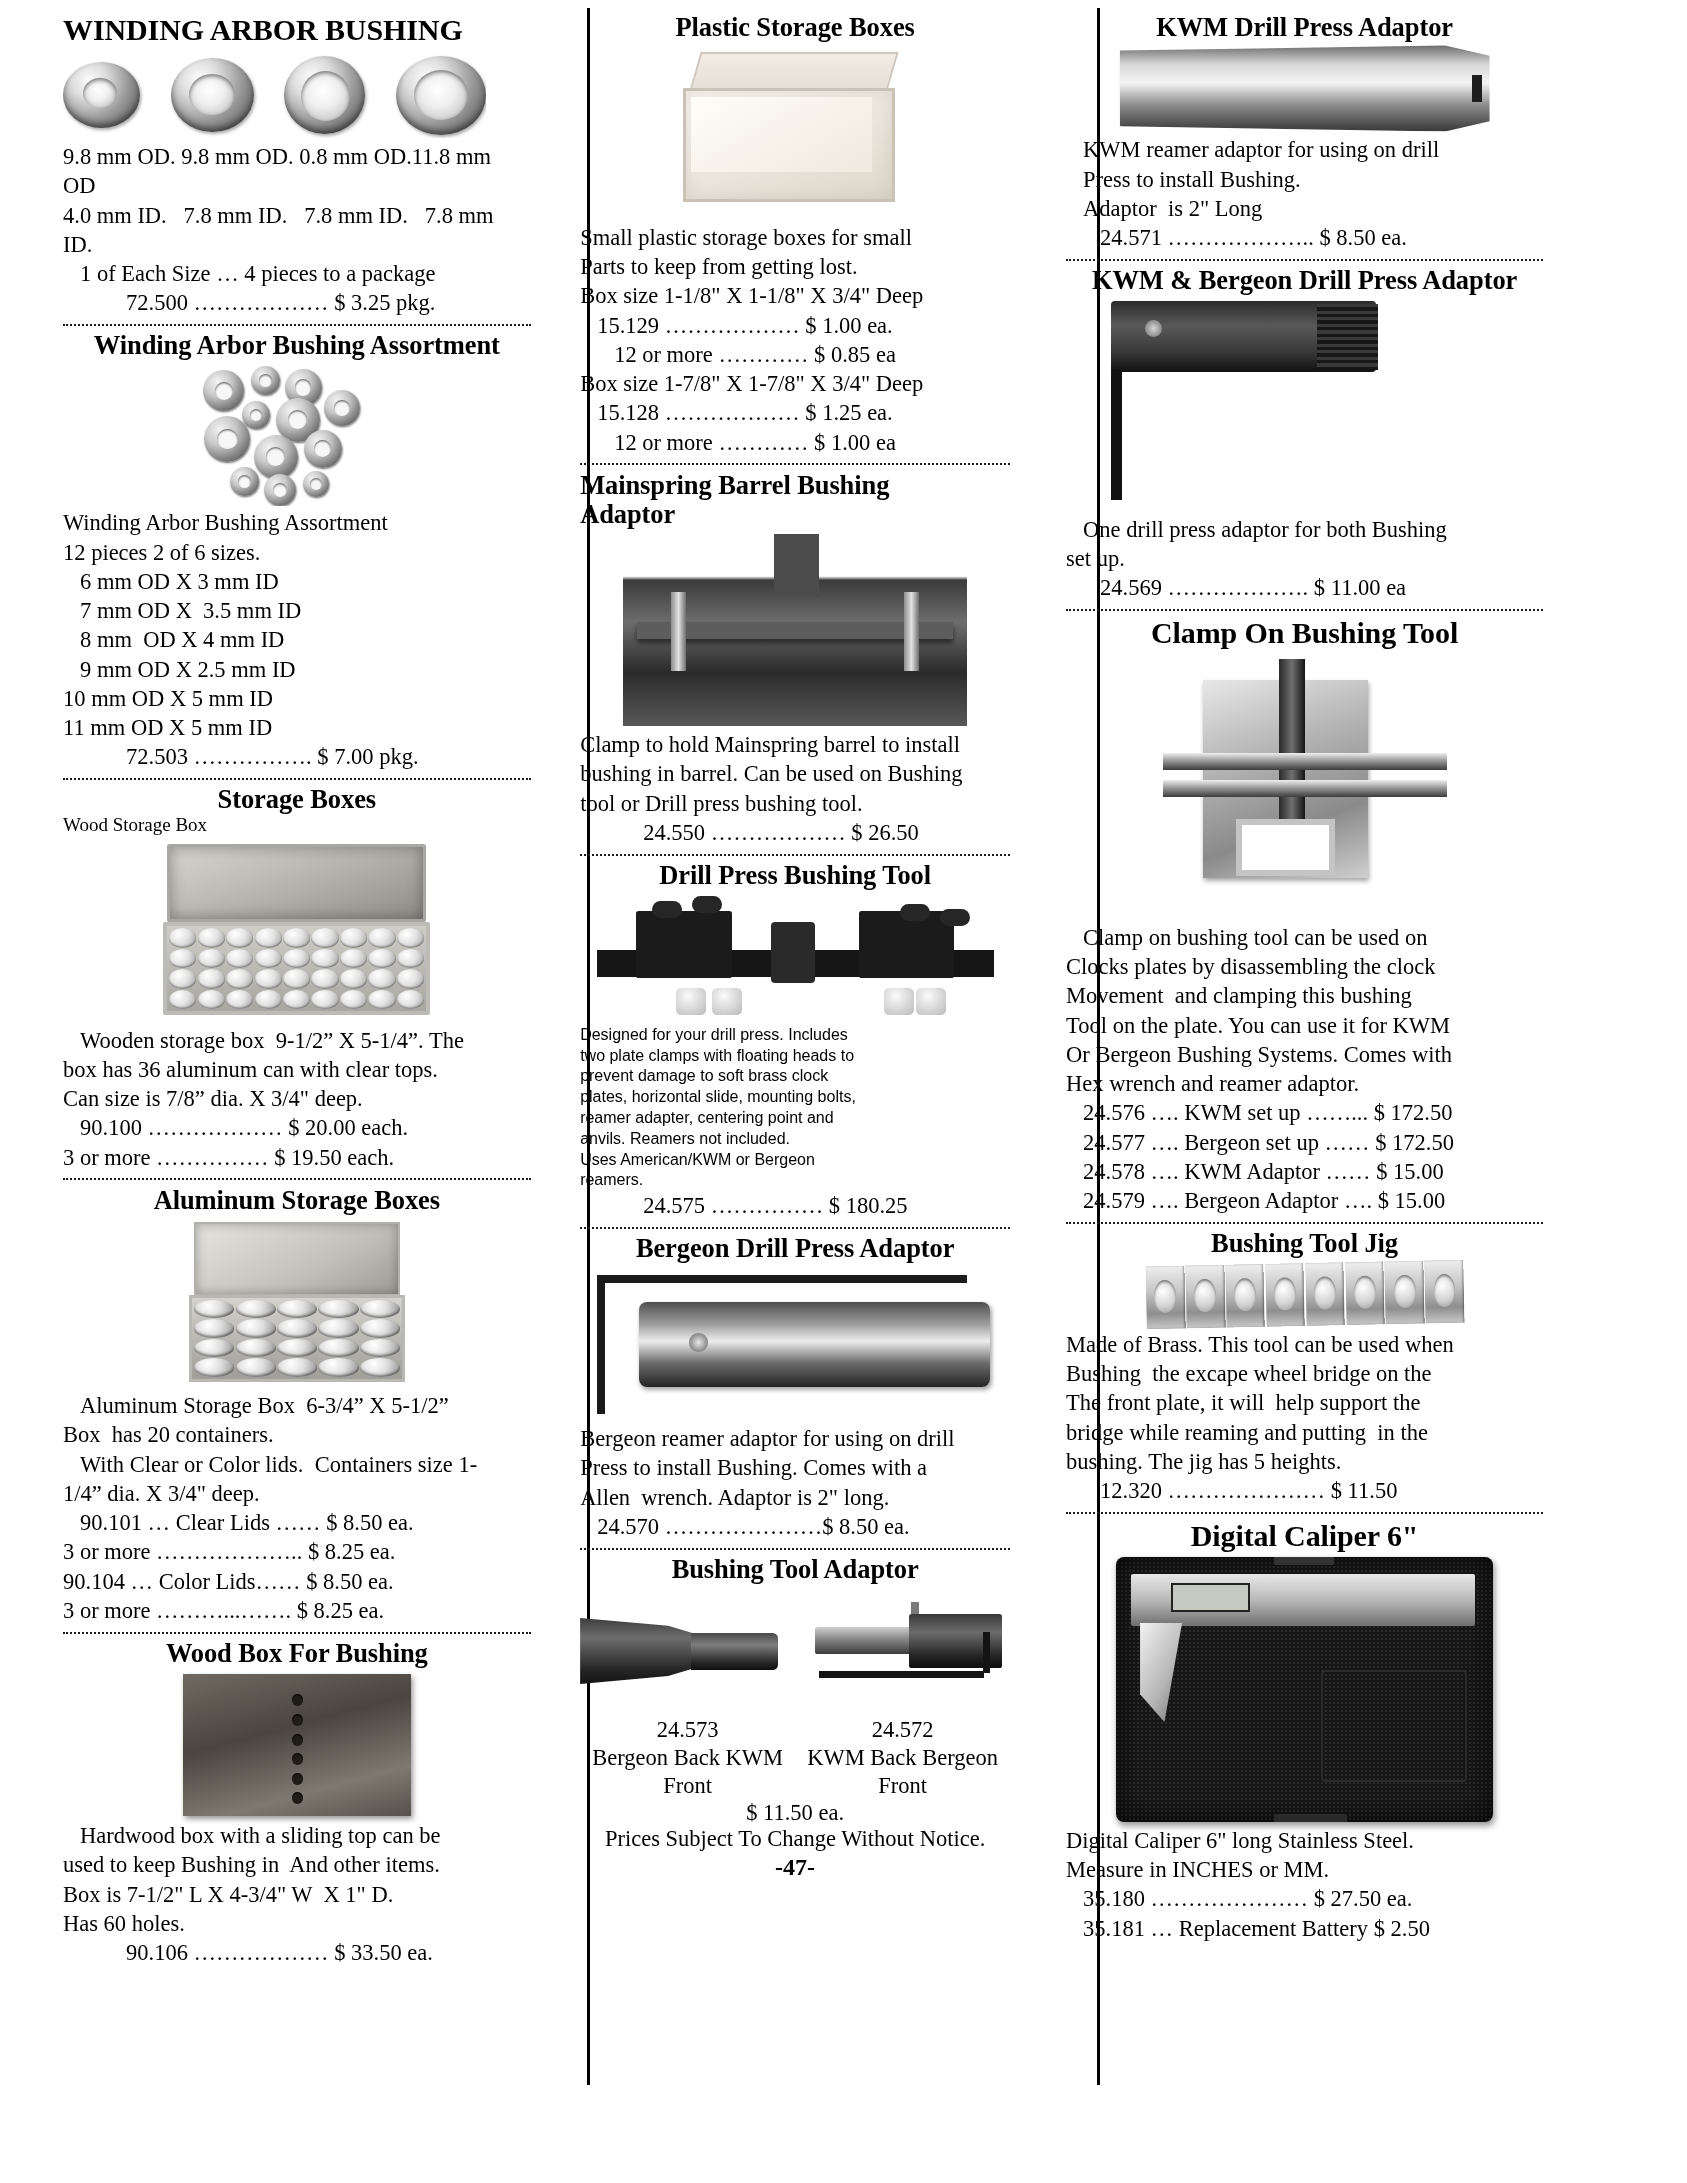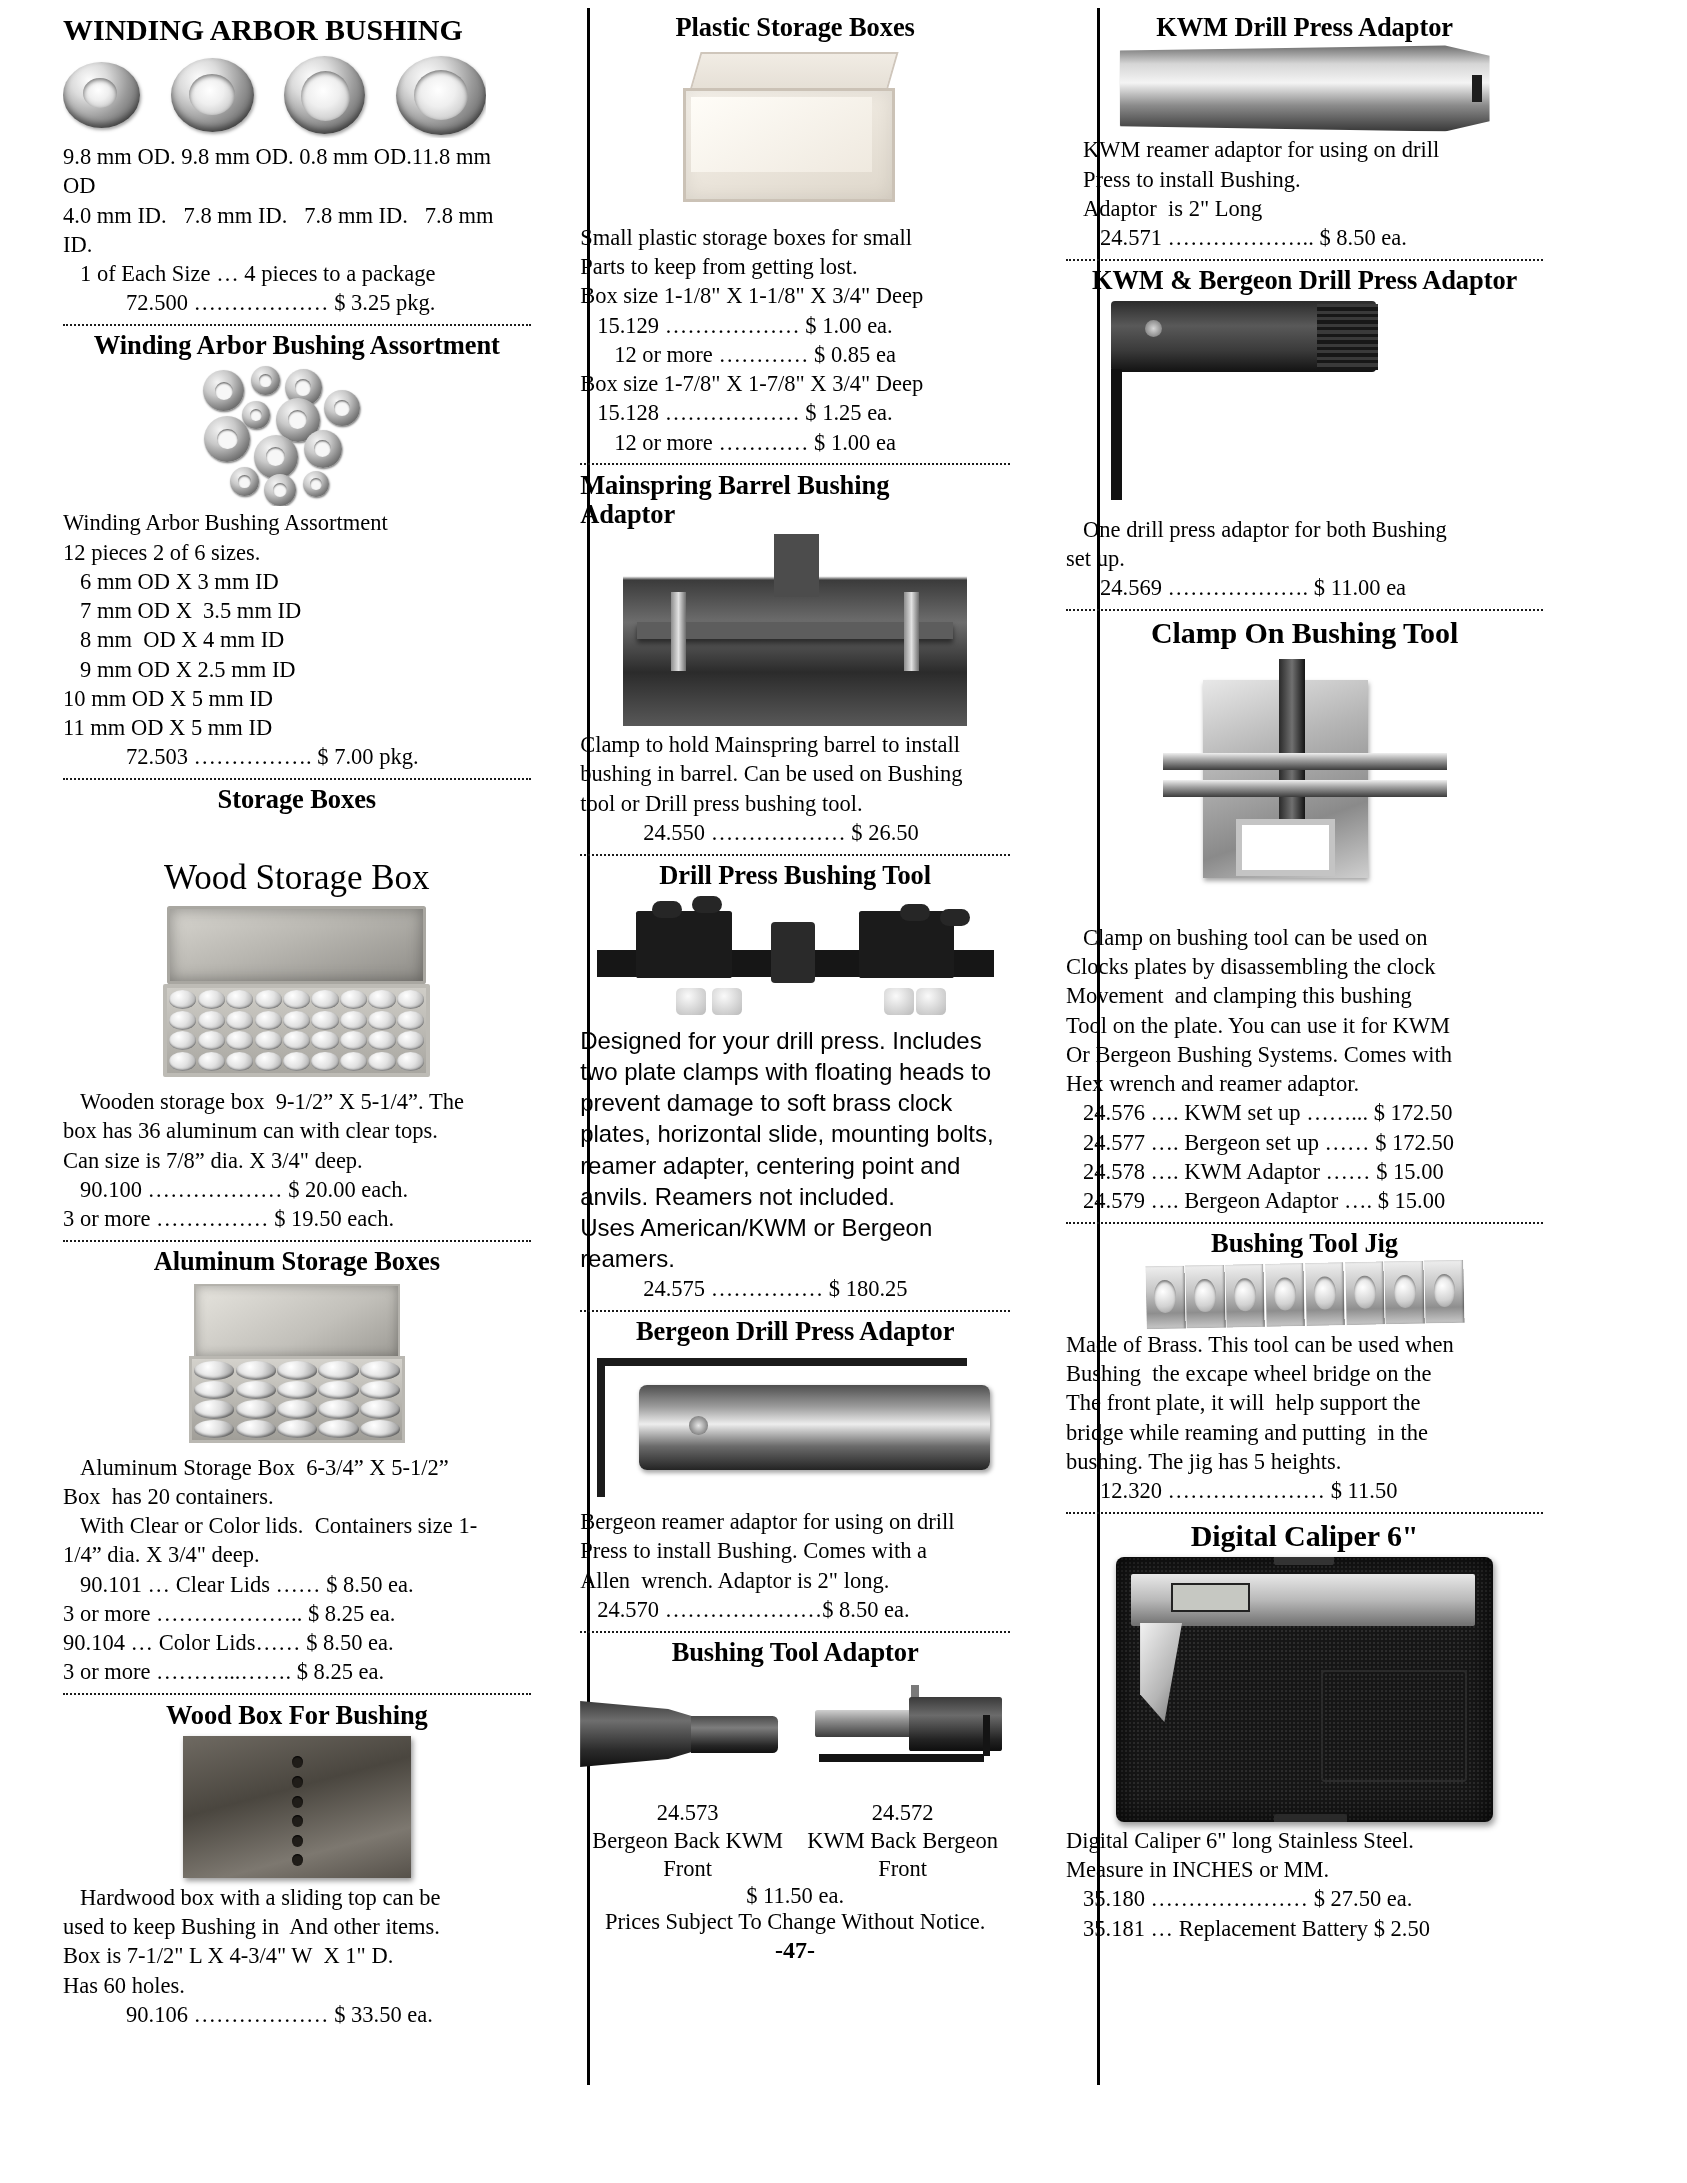--- a/index.html
+++ b/index.html
@@ -50,33 +50,31 @@
     font-weight: bold;
     font-size: 26.5px;
     line-height: 1.12;
     text-align: center;
     letter-spacing: -0.1px;
   }
   h2.head.big { font-size: 30px; }
   h2.head.left { text-align: left; }
   h3.subhead {
     font-weight: normal;
-    font-size: 35px;
+    font-size: 19px;
     line-height: 1.1;
-    text-align: center;
-    margin-top: 44px;
   }
   .body {
     font-size: 22.5px;
     line-height: 1.30;
     text-align: left;
   }
   .body.sans {
     font-family: "Liberation Sans", "DejaVu Sans", sans-serif;
-    font-size: 24px;
+    font-size: 16px;
     line-height: 1.30;
   }
   .ln { white-space: pre-wrap; }
   .ind1 { padding-left: 17px; }
   .ind2 { padding-left: 34px; font-family: Liberation Serif, serif; }
   .ind3 { padding-left: 63px; }
 
   
   .photo { position: relative; margin: 4px auto; overflow: hidden; }
 

